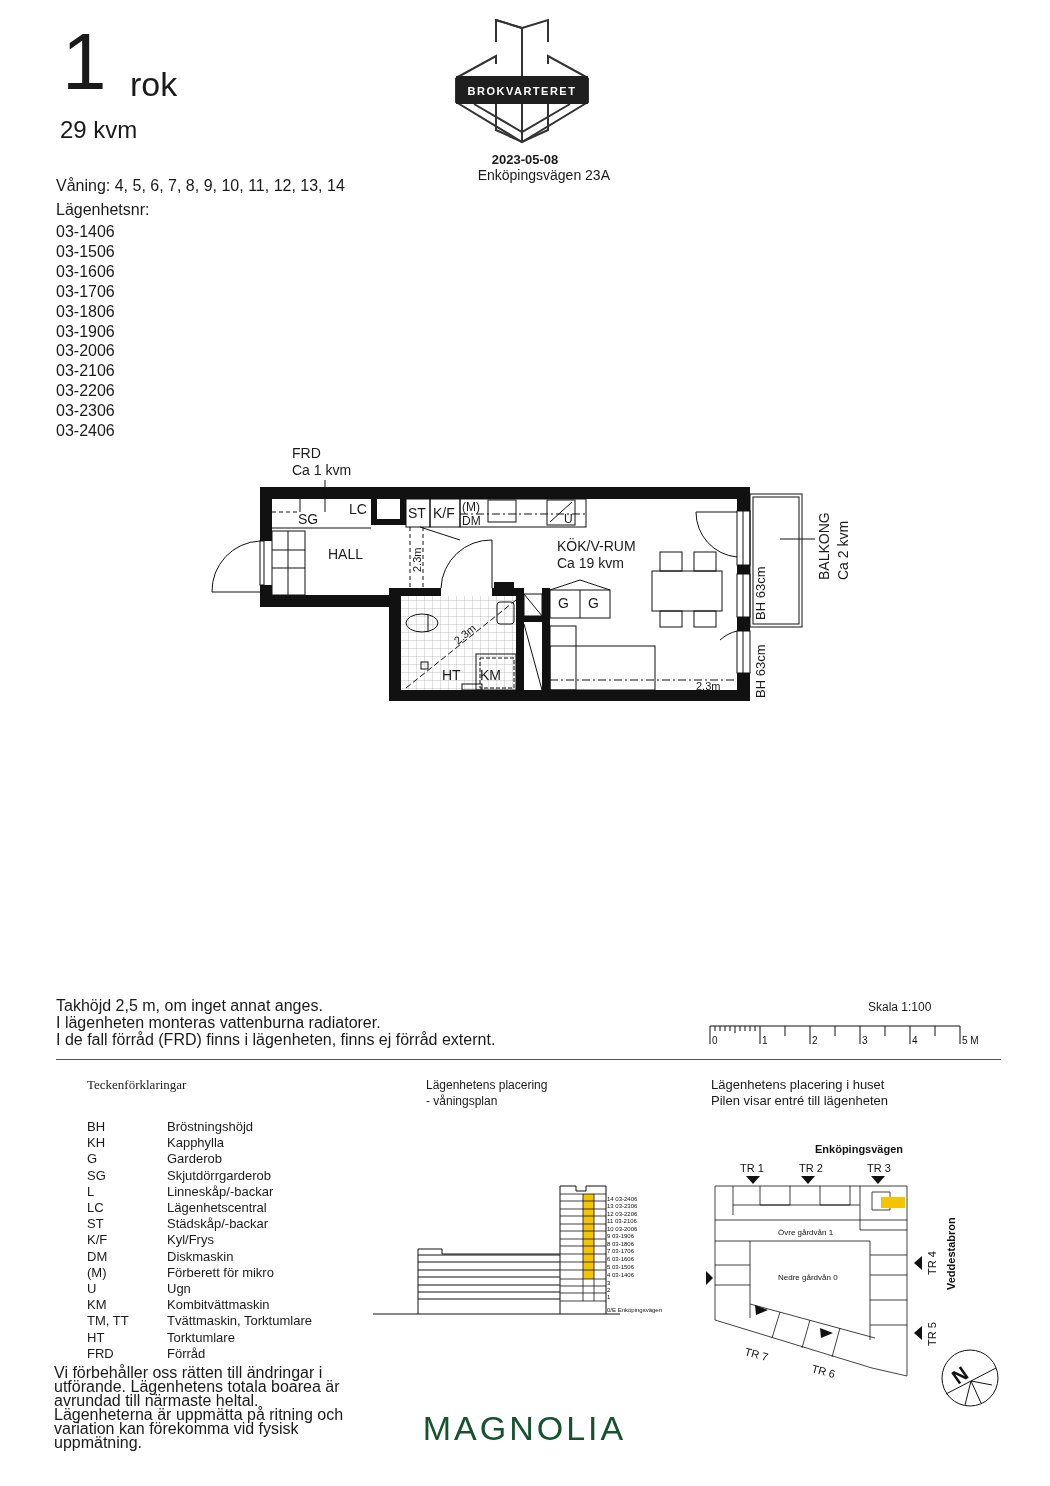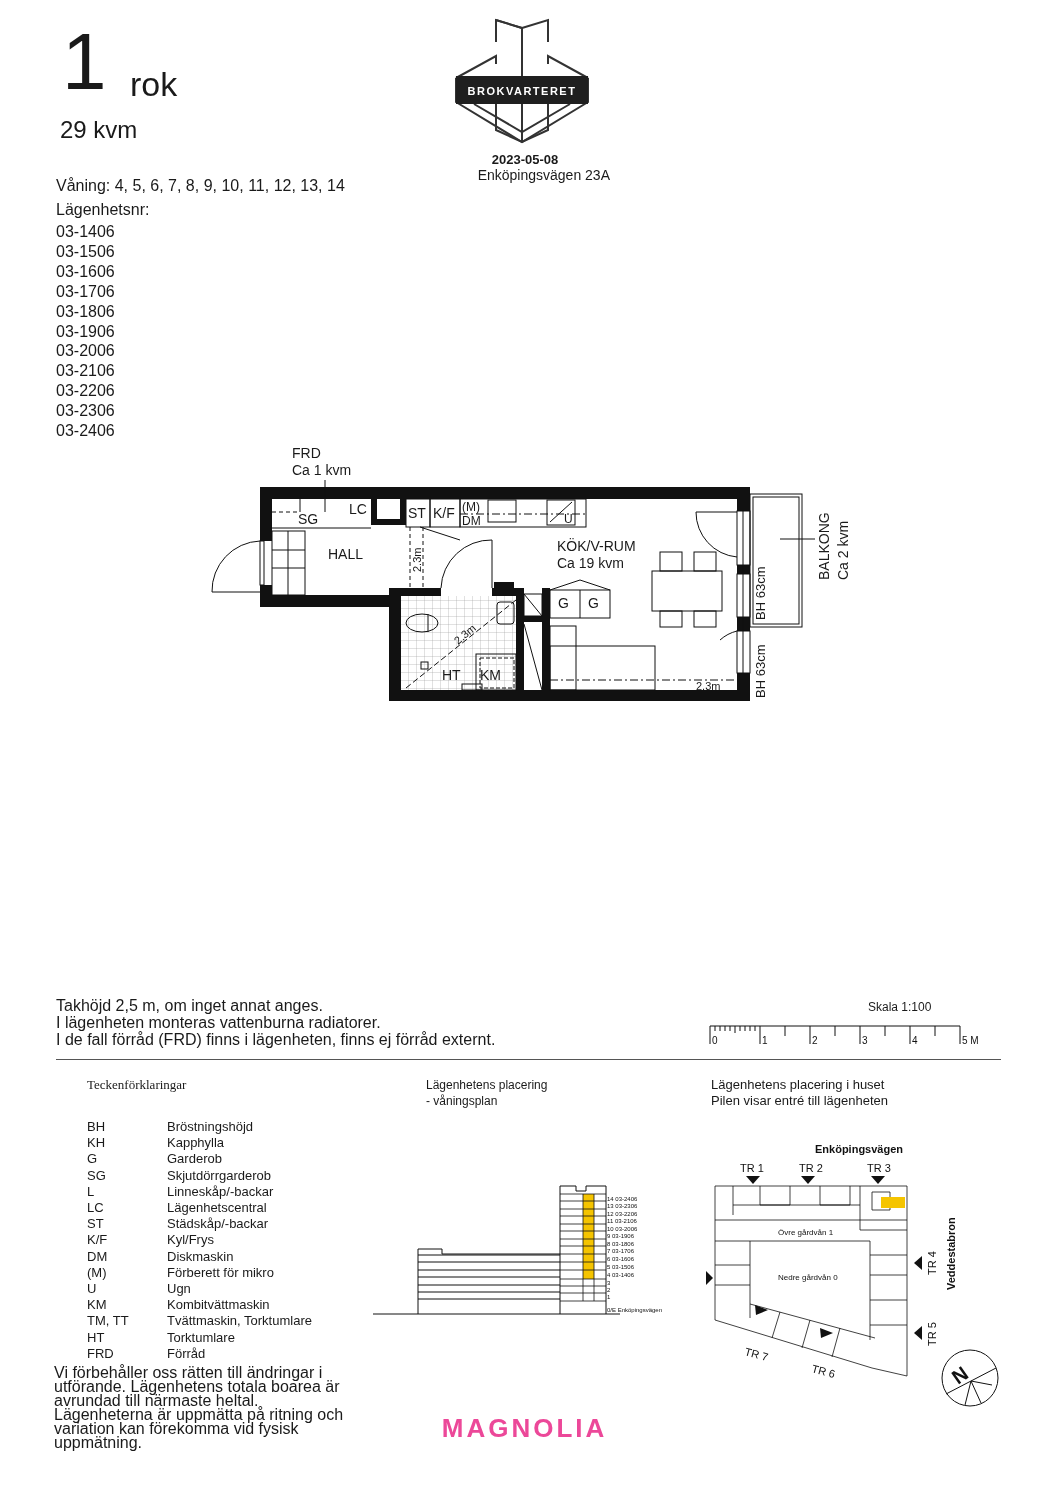--- a/index.html
+++ b/index.html
@@ -22,21 +22,21 @@
   .sep { left:56px; top:1059px; width:945px; height:1px; background:#555; }
   .legend-title { left:87px; top:1077px; font-size:13px; line-height:16px;font-family:Liberation Serif, serif; }
   .legend { left:87px; top:1119px; font-size:13px; line-height:16.2px; }
   .legend-row { display:flex; }
   .legend-abbr { width:80px; }
   .disclaimer { left:54px; top:1366px; font-size:16px; line-height:14px; width:300px; }
   .place-floor-title { left:426px; top:1077px; font-size:12px; line-height:16px; }
   .section { left:370px; top:1180px; width:310px; height:140px; }
   .place-house-title { left:711px; top:1077px; font-size:13px; line-height:16px; }
   .siteplan { left:700px; top:1140px; width:310px; height:270px; }
-  .brand { left:412px; top:1408px; width:225px; text-align:center; font-size:26px; font-weight:700; letter-spacing:3px; line-height:40px; color:#ec4899; }
+  .brand { left:412px; top:1408px; width:225px; text-align:center; font-size:34px; font-weight:400; letter-spacing:3px; line-height:40px; color:#14532d; }
   svg text { font-family:"Liberation Sans", sans-serif; }
 </style>
 </head>
 <body>
 
 <div class="abs big-num">1</div>
 <div class="abs rooms-label">rok</div>
 <div class="abs area">29 kvm</div>
 <div class="abs floors">Våning: 4, 5, 6, 7, 8, 9, 10, 11, 12, 13, 14</div>
 <div class="abs aptnr-label">Lägenhetsnr:</div>

